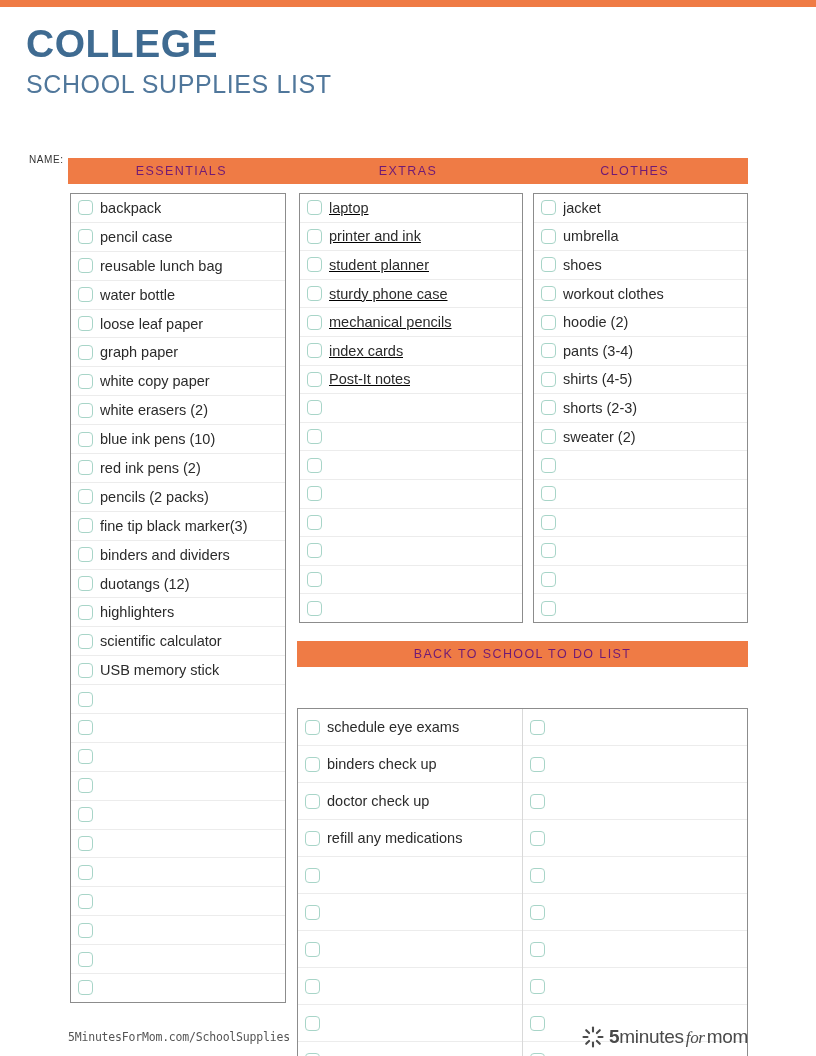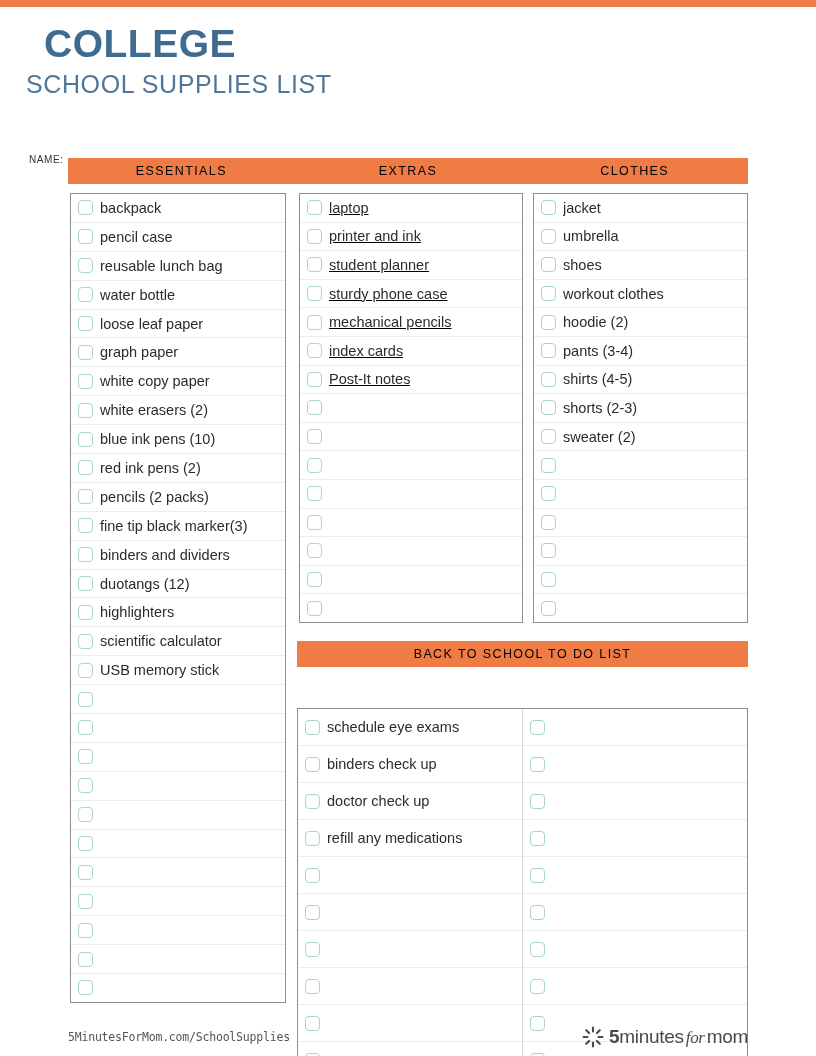--- a/index.html
+++ b/index.html
@@ -33,21 +33,20 @@
     position: absolute;
     top: 24px;
     left: 26px;
   }
   .title-main {
     font-size: 39px;
     font-weight: bold;
     color: #3f6b91;
     letter-spacing: 0.5px;
     line-height: 1.05;
-    margin-left: 18px;
   }
   .title-sub {
     font-size: 25px;
     font-weight: normal;
     color: #50779b;
     letter-spacing: 0.6px;
     line-height: 1.3;
     margin-top: 3px;
   }
 
@@ -69,21 +68,21 @@
     width: 250px;
     height: 1px;
     background: #bfbfbf;
     margin-left: 12px;
     margin-bottom: 3px;
   }
 
   
   .bar {
     background: #ef7b45;
-    color: #000000;
+    color: #701a75;
     display: flex;
     align-items: center;
     justify-content: center;
     letter-spacing: 1.4px;
     font-size: 12.5px;
   }
   .bar-main {
     position: absolute;
     top: 158px;
     left: 68px;

